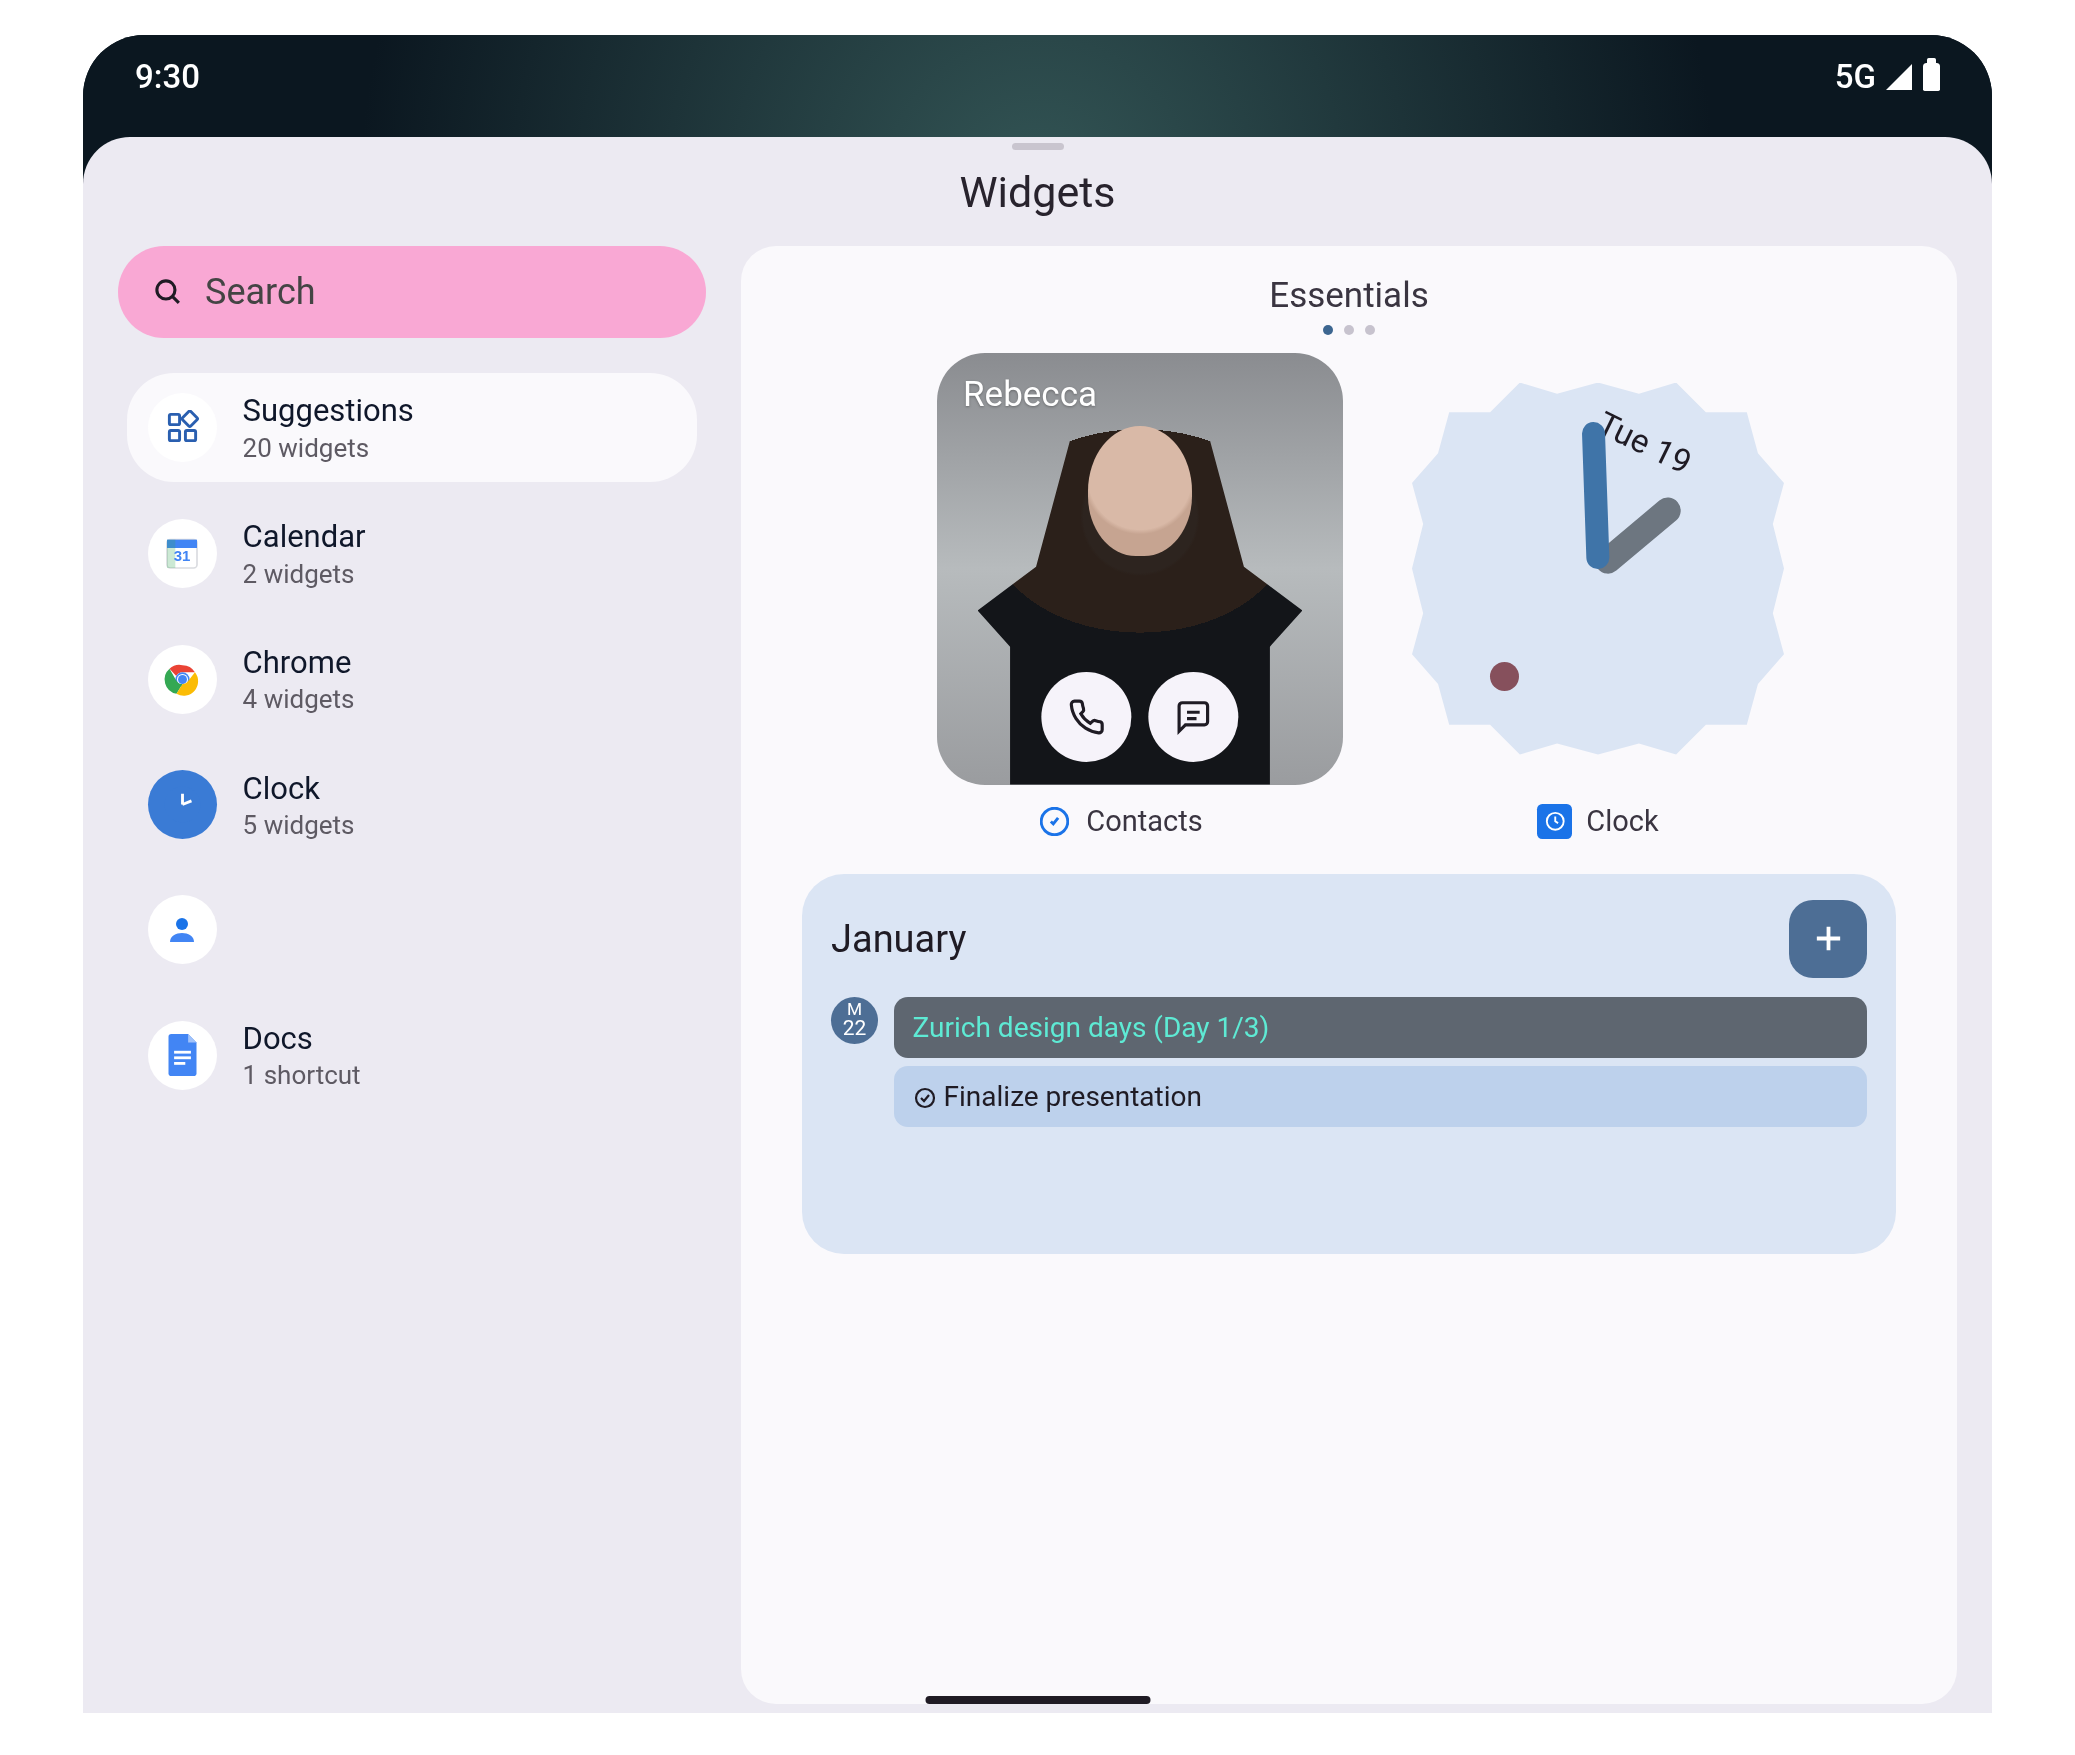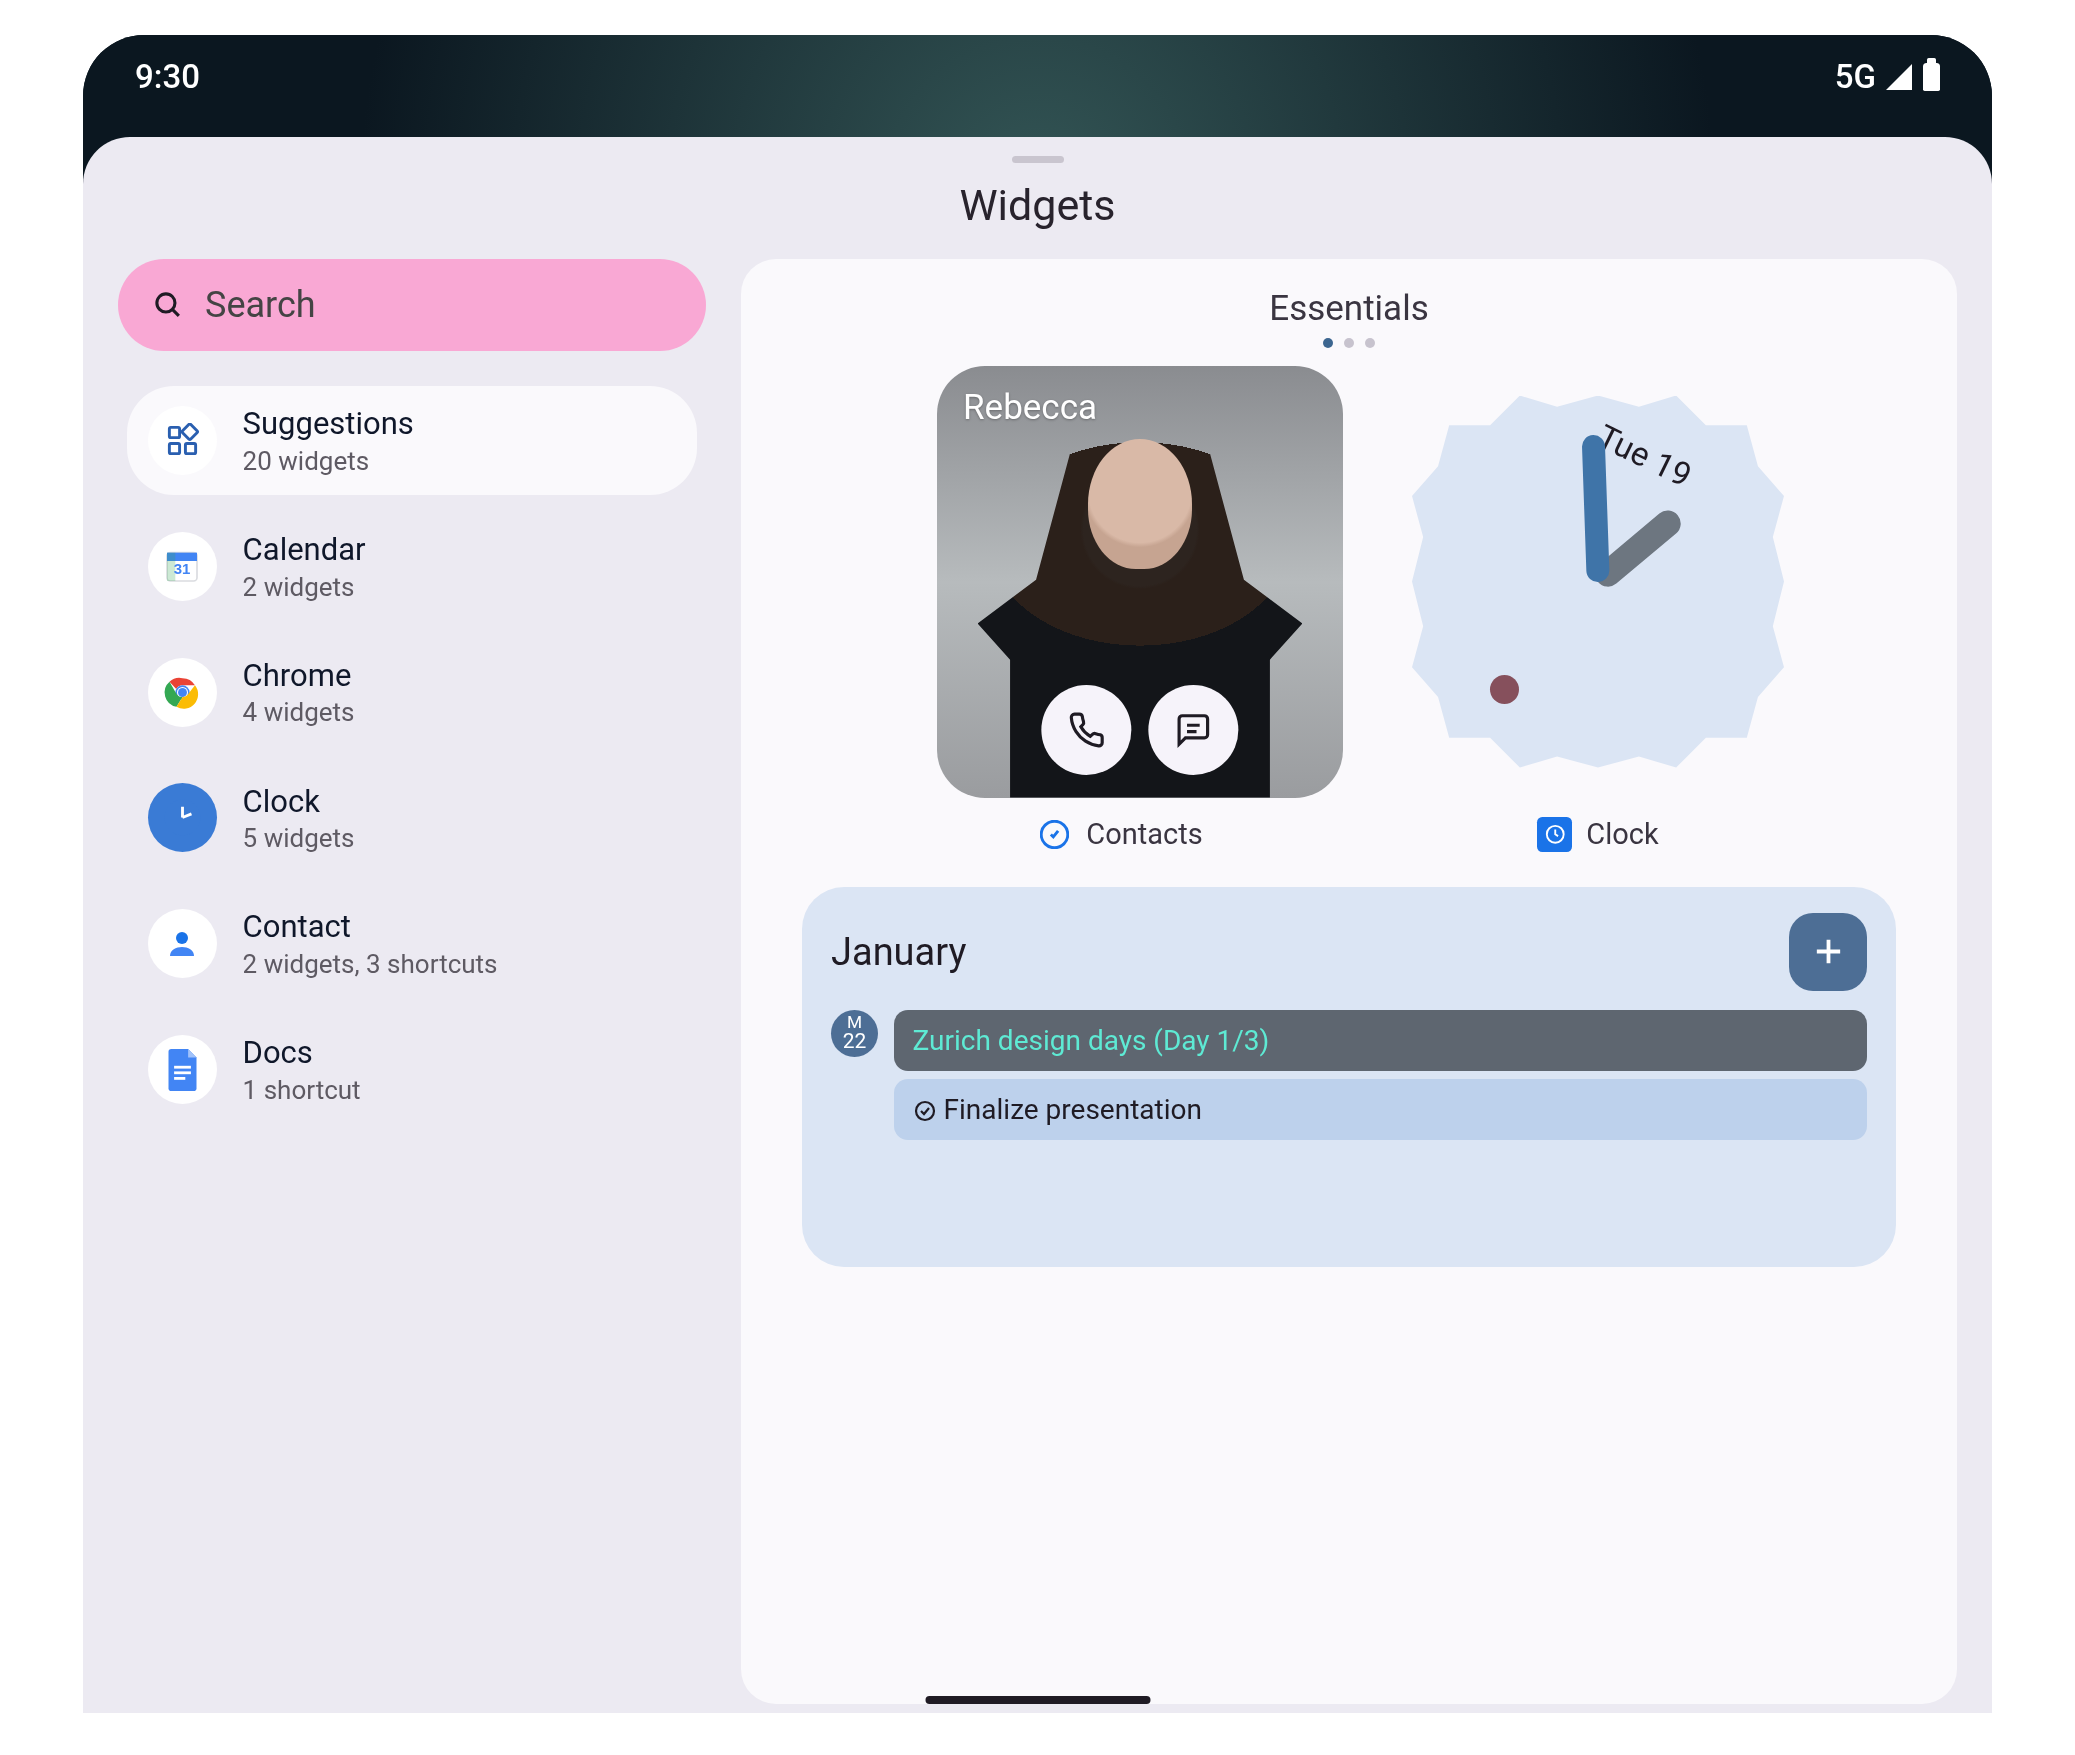--- a/index.html
+++ b/index.html
@@ -64,21 +64,21 @@
     position: absolute;
     top: 0; left: 0; right: 0; height: 156px;
     background: radial-gradient(circle at 50% 100%, #355 0%, #0b1720 70%);
   }
   
   .sheet {
     position: absolute;
     top: 102px; left: 0; right: 0; bottom: 0;
     background: #eceaf2;
     border-radius: 47px 47px 0 0;
-    padding-top: 19px;
+    padding-top: 6px;
   }
   .sheet-handle {
     width: 52px; height: 7px;
     background: #c9c5cf;
     border-radius: 3.5px;
     margin: 0 auto 17.3px;
   }
   .sheet-title {
     text-align: center;
     font-size: 43px;
@@ -376,24 +376,20 @@
                 <span class="side-sub">5 widgets</span>
               </div>
             </div>
 
             <div class="side-item">
               <div class="side-icon">
                 <svg width="36" height="36" viewBox="0 0 24 24">
                     <circle cx="12" cy="8" r="4" fill="#1a73e8"></circle>
                     <path d="M4 20c0-4 4-6 8-6s8 2 8 6" fill="#4285f4"></path>
                   </svg>
-              </div>
-              <div class="side-text">
-                <span class="side-name">Contact</span>
-                <span class="side-sub">2 widgets, 3 shortcuts</span>
               </div>
             </div>
 
             <div class="side-item">
               <div class="side-icon">
                 <svg width="35" height="42" viewBox="0 0 24 30">
                     <path d="M4 0h12l6 6v22a2 2 0 0 1-2 2H4a2 2 0 0 1-2-2V2a2 2 0 0 1 2-2z" fill="#4285f4"></path>
                     <path d="M16 0l6 6h-6z" fill="#a1c2fa"></path>
                     <rect x="6" y="12" width="12" height="2" fill="#fff"></rect>
                     <rect x="6" y="16" width="12" height="2" fill="#fff"></rect>

